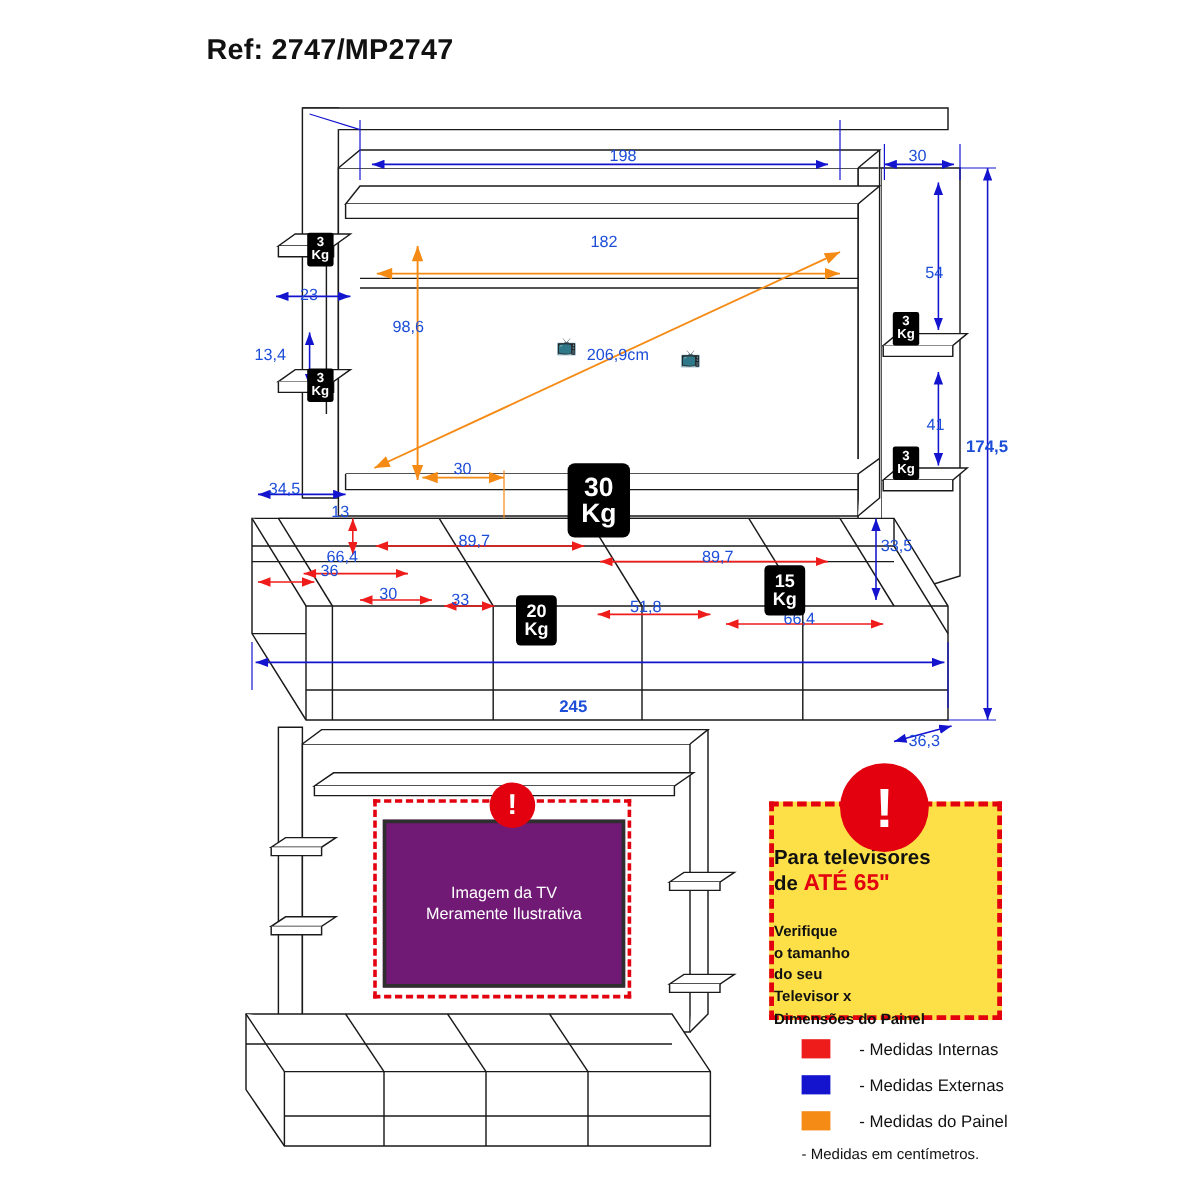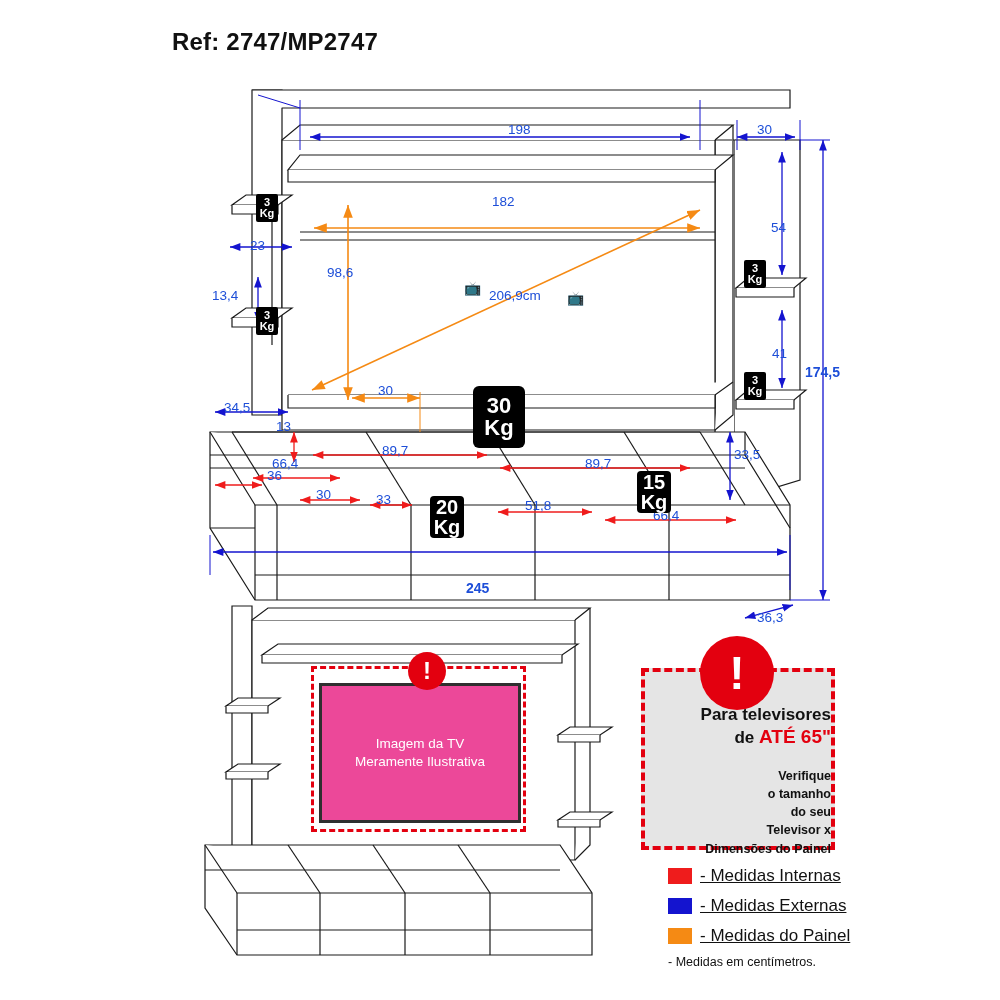--- a/index.html
+++ b/index.html
@@ -32,30 +32,30 @@
   .badge{
     background:#000;color:#fff;
     display:flex;align-items:center;justify-content:center;
     flex-direction:column;
     font-weight:bold;line-height:1.0;
     text-align:center;
     border-radius:3px;
   }
   .badge-wrap{position:absolute;}
   .badge-small{width:22px;height:28px;font-size:11px;border-radius:2px;}
-  .badge-med{width:34px;height:42px;font-size:20px;border-radius:4px;}
+  .badge-med{width:34px;height:42px;font-size:15px;border-radius:4px;}
   .badge-lg{width:52px;height:62px;font-size:22px;border-radius:6px;}
   .pin-small{width:14px;height:12px;top:-9px;}
   .pin-med{width:20px;height:16px;top:-12px;}
   .pin-lg{width:30px;height:24px;top:-17px;}
 
   
   #tv-screen{
     left:319px;top:683px;width:196px;height:134px;
-    background:#ec4899;
+    background:#701a75;
     border:3px solid #2f2f2f;
     display:flex;align-items:center;justify-content:center;
   }
   #tv-screen .tvtext{
     color:#fff;font-size:13.5px;text-align:center;line-height:1.35;
   }
 
   
   .excl{
     border-radius:50%;
@@ -64,32 +64,32 @@
     display:flex;align-items:center;justify-content:center;
     font-weight:bold;
   }
   #warn-circle-big{left:700px;top:636px;width:74px;height:74px;font-size:46px;}
   #warn-circle-small{left:408px;top:652px;width:38px;height:38px;font-size:24px;}
 
   
   #warn-box{
     left:641px;top:668px;width:194px;height:182px;
     border:4px dashed #e3000f;
-    background:#e5e5e5;
+    background:#fde047;
     box-sizing:border-box;
     padding-top:32px;
-    text-align:right;
+    text-align:left;
   }
   #warn-line1{font-size:17px;font-weight:bold;line-height:1.25;}
   #warn-line2{font-size:17px;font-weight:bold;line-height:1.25;}
   #warn-line2 .hl{color:#e3000f;font-size:19px;}
   #warn-sub{margin-top:18px;font-size:12.5px;font-weight:bold;line-height:1.45;}
 
   
-  .legend-row{position:absolute;display:flex;align-items:center;gap:8px;font-size:17px;text-decoration:underline;}
+  .legend-row{position:absolute;display:flex;align-items:center;gap:24px;font-size:14px;}
   .swatch{width:24px;height:16px;display:inline-block;}
 
   #legend-note{left:668px;top:955px;font-size:12.5px;}
 
   
   #tv-dashed{
     left:311px;top:666px;width:215px;height:166px;
     border:3px dashed #e3000f;
     box-sizing:border-box;
   }

